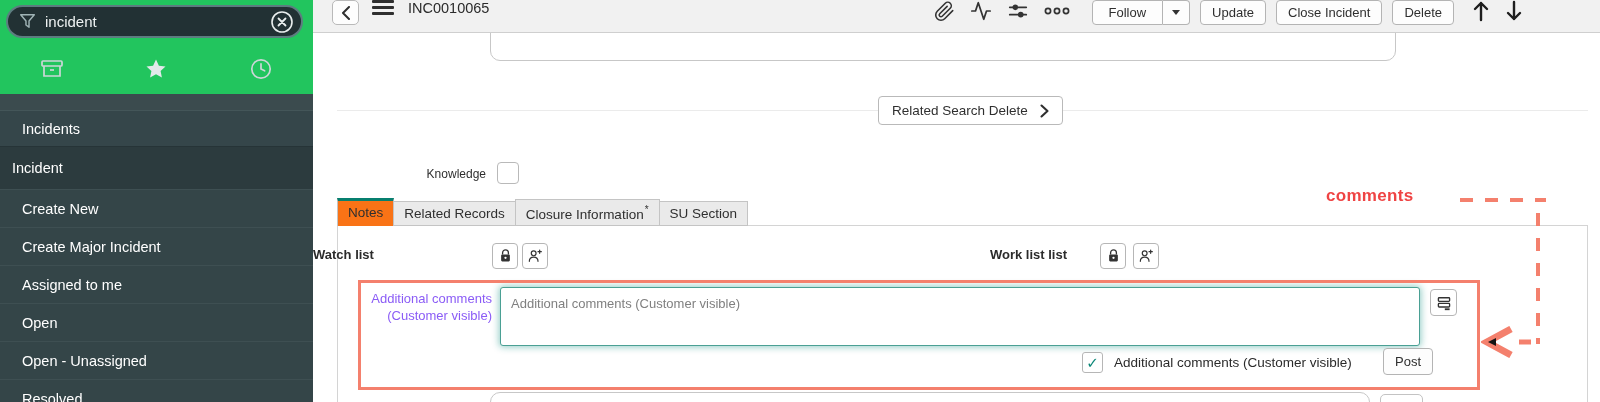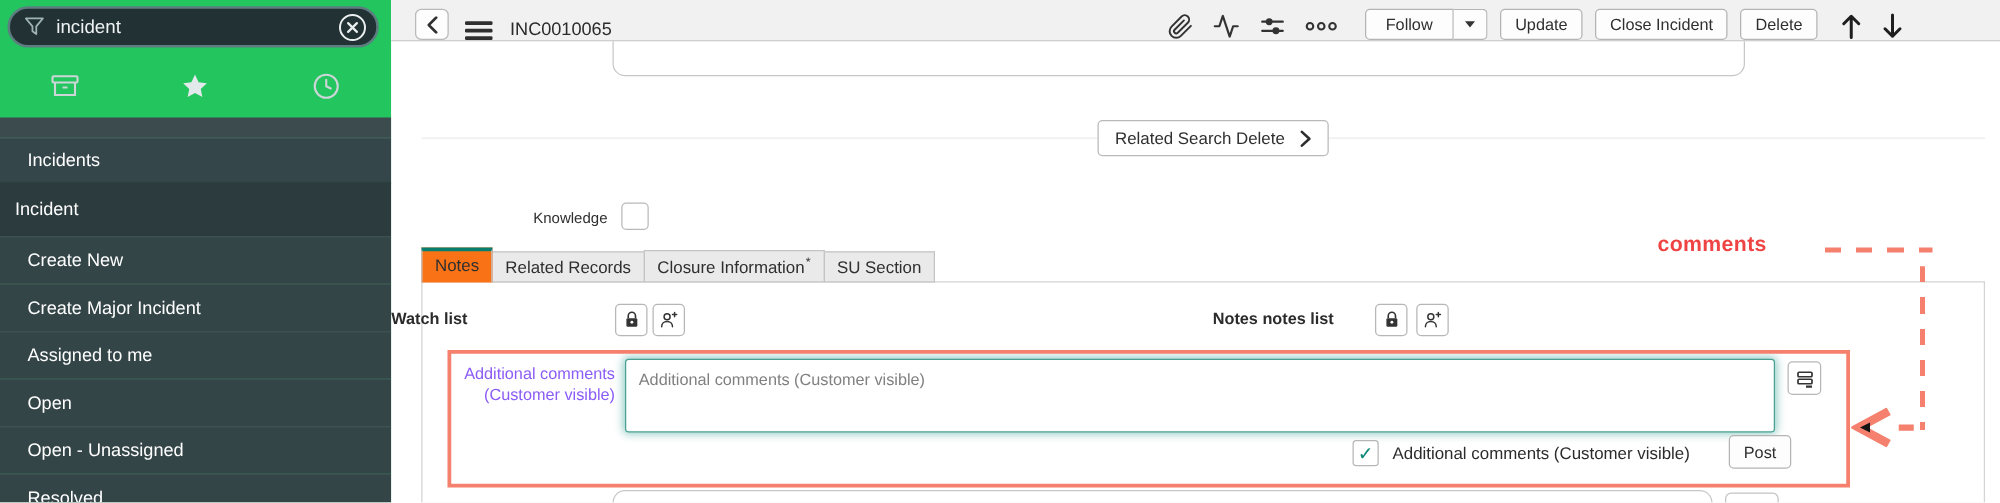--- a/index.html
+++ b/index.html
@@ -24,21 +24,21 @@
   .srow.result { height:37px; background:#35464a; padding-left:22px; border-top:1px solid #445659; border-bottom:1px solid #26343 7; }
   .srow.result { border-bottom:1px solid #263437; }
   .srow.apphdr { height:42px; background:#2c3b3e; padding-left:12px; }
   .srow.module { height:38px; background:#344548; padding-left:22px; border-top:1px solid #3e4f52; }
 
   
   .main { position:absolute; left:313px; top:0; width:1287px; height:402px; background:#fff; }
 
   
   .topbar { position:absolute; left:0; top:0; width:1287px; height:33px; background:#f1f1f1;
-            border-bottom:1px solid #cfcfcf; display:flex; align-items:flex-end; padding:0 77px 0 19px; z-index:10; }
+            border-bottom:1px solid #cfcfcf; display:flex; align-items:flex-start; padding:0 77px 0 19px; z-index:10; }
   .backbtn { width:27px; height:25px; background:#fdfdfd; border:1px solid #b9b9b9; border-radius:5px;
              display:flex; align-items:center; justify-content:center; cursor:pointer; }
   .hamburger { width:22px; height:15px; margin-left:13px; display:flex; flex-direction:column; justify-content:space-between; cursor:pointer; }
   .hamburger span { display:block; height:3px; background:#2f2f2f; border-radius:1px; }
   .rec-title { margin-left:14px; font-size:14.5px; color:#2b2b2b; }
   .hdr-icons { margin-left:auto; display:flex; align-items:center; gap:15px; }
   .hdr-icons .ic { display:flex; align-items:center; justify-content:center; cursor:pointer; }
   .hdr-btns { display:flex; align-items:center; margin-left:22px; gap:10px; }
   .btn { height:25px; background:#fdfdfd; border:1px solid #b4b4b4; border-radius:4px; font-size:13px;
          color:#2f2f2f; padding:0 11px; font-family:inherit; cursor:pointer; display:flex; align-items:center; }
@@ -287,21 +287,21 @@
       </svg>
     </button>
     <button class="icon-btn" style="left:209px; top:243px;">
       <svg width="16" height="16" viewBox="0 0 24 24" fill="none" stroke="#333" stroke-width="1.8" stroke-linecap="round">
         <circle cx="10" cy="8" r="3.6"></circle>
         <path d="M3.5 20 c0-4 3-6.2 6.5-6.2 s6.5 2.2 6.5 6.2"></path>
         <path d="M16.5 5.5 h5 M19 3 v5"></path>
       </svg>
     </button>
 
-    <div class="worknotes-label">Notes notes list</div>
+    <div class="worknotes-label">Work list list</div>
     <button class="icon-btn" style="left:787px; top:243px;">
       <svg width="15" height="16" viewBox="0 0 20 22">
         <path d="M6 9 V6.5 a4 4 0 0 1 8 0 V9" fill="none" stroke="#333" stroke-width="1.8"></path>
         <rect x="4" y="9" width="12" height="9.5" rx="1.5" fill="#333"></rect>
         <circle cx="10" cy="13.5" r="1.6" fill="#fff"></circle>
       </svg>
     </button>
     <button class="icon-btn" style="left:820px; top:243px;">
       <svg width="16" height="16" viewBox="0 0 24 24" fill="none" stroke="#333" stroke-width="1.8" stroke-linecap="round">
         <circle cx="10" cy="8" r="3.6"></circle>

